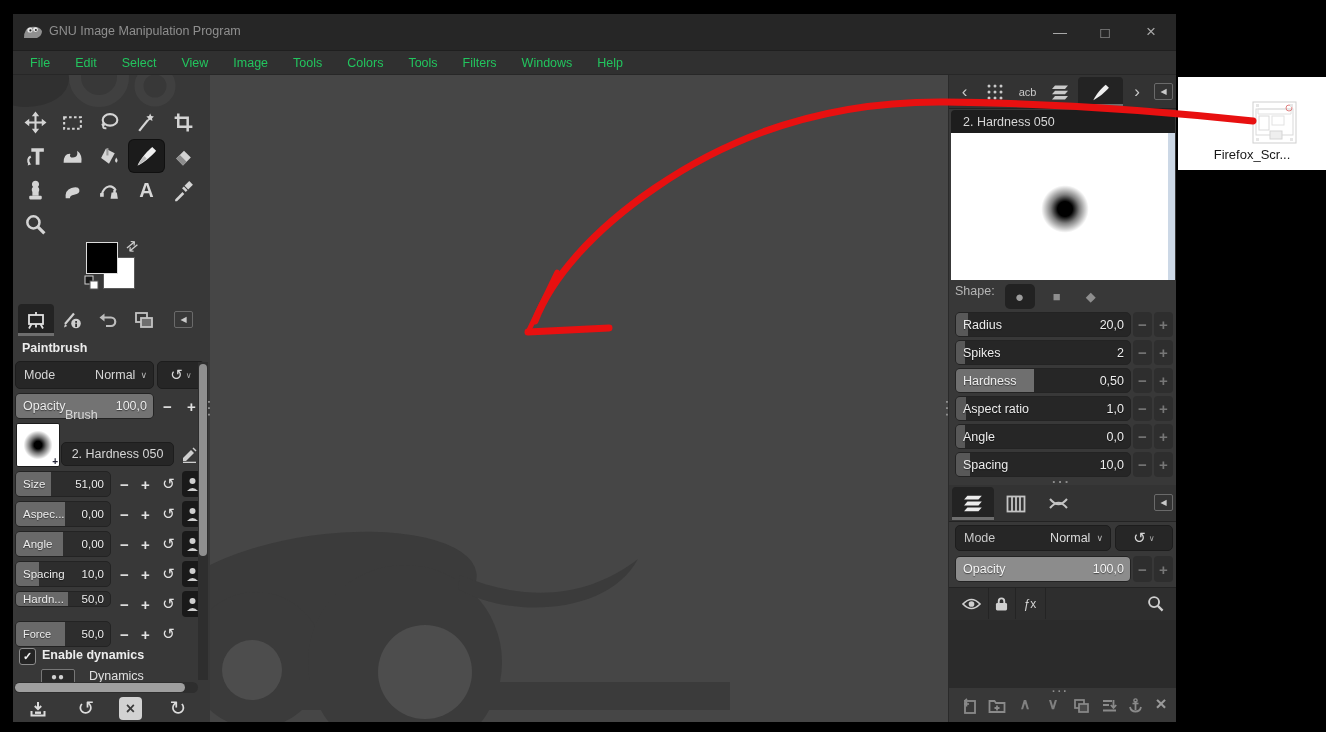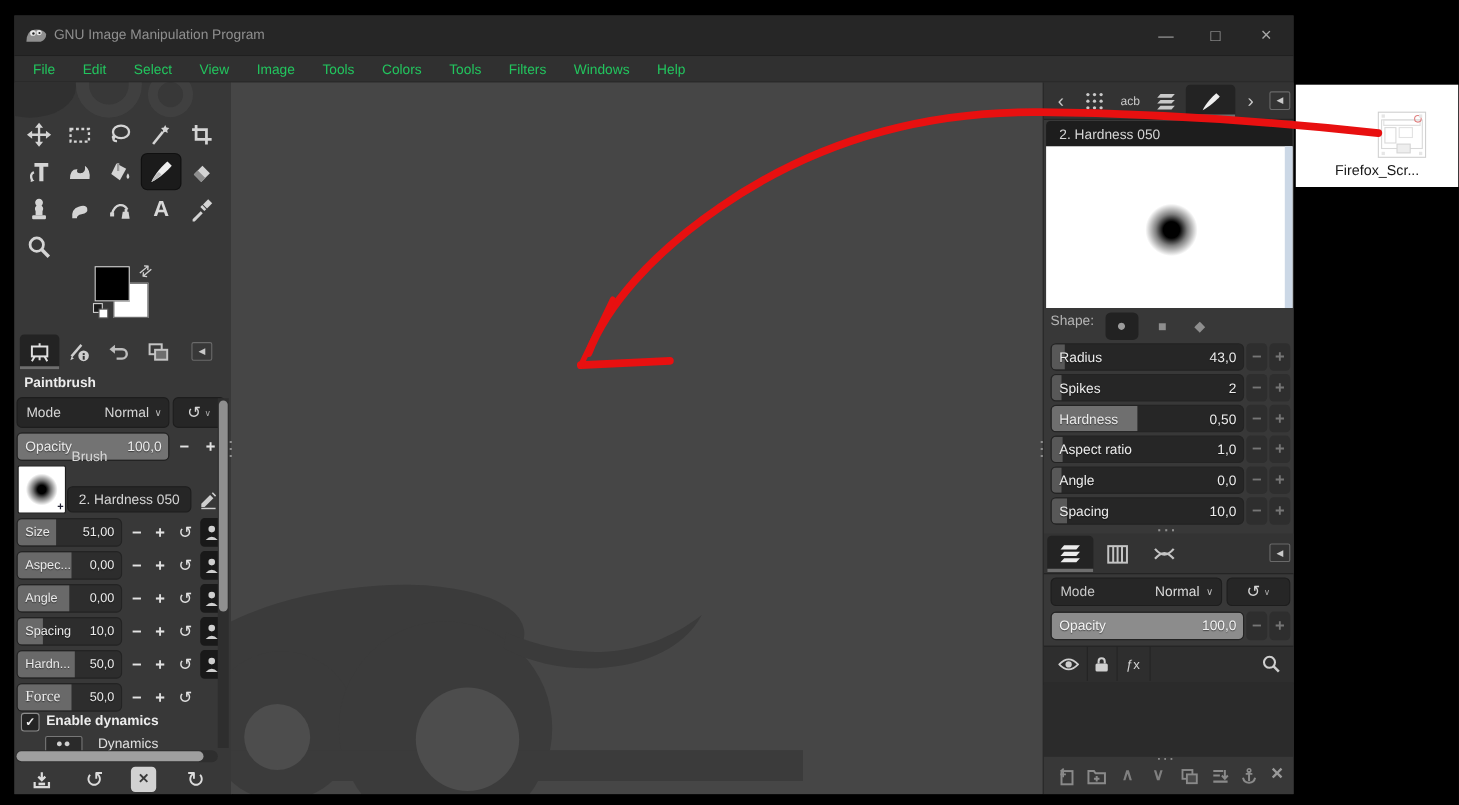--- a/index.html
+++ b/index.html
@@ -346,38 +346,38 @@
       <div class="sbtn" style="left:101px;top:486px;height:26px;">−</div>
       <div class="sbtn" style="left:122px;top:486px;height:26px;">+</div>
       <div class="sbtn" style="left:145px;top:486px;height:26px;font-weight:normal;">↺</div>
       <div class="linkbtn" style="left:169px;top:486px;width:20px;height:26px;">
         <svg width="13" height="15" viewBox="0 0 13 15">
             <circle cx="6.5" cy="4" r="3" fill="#cfcfcf"></circle>
             <path d="M1 14 Q6.5 8 12 14Z" fill="#cfcfcf"></path>
           </svg>
       </div>
 
-      <div class="sbox" style="left:2px;top:516px;width:96px;height:26px;">
+      <div class="sbox" style="left:2px;top:516px;width:96px;height:16px;">
         <div class="fill" style="width:55%;"></div>
         <span class="slab" style="font-size:11.5px;">Hardn...</span>
         <span class="sval" style="font-size:11.5px;">50,0</span>
       </div>
       <div class="sbtn" style="left:101px;top:516px;height:26px;">−</div>
       <div class="sbtn" style="left:122px;top:516px;height:26px;">+</div>
       <div class="sbtn" style="left:145px;top:516px;height:26px;font-weight:normal;">↺</div>
       <div class="linkbtn" style="left:169px;top:516px;width:20px;height:26px;">
         <svg width="13" height="15" viewBox="0 0 13 15">
             <circle cx="6.5" cy="4" r="3" fill="#cfcfcf"></circle>
             <path d="M1 14 Q6.5 8 12 14Z" fill="#cfcfcf"></path>
           </svg>
       </div>
 
       <div class="sbox" style="left:2px;top:546px;width:96px;height:26px;">
         <div class="fill" style="width:52%;"></div>
-        <span class="slab" style="font-size:14px;font-family:Liberation Serif, serif;">Force</span>
+        <span class="slab" style="font-size:11px;">Force</span>
         <span class="sval" style="font-size:11.5px;">50,0</span>
       </div>
       <div class="sbtn" style="left:101px;top:546px;height:26px;">−</div>
       <div class="sbtn" style="left:122px;top:546px;height:26px;">+</div>
       <div class="sbtn" style="left:145px;top:546px;height:26px;font-weight:normal;">↺</div>
 
       <div class="abs flex" style="left:6px;top:573px;gap:6px;">
         <span style="width:15px;height:15px;background:#242424;border:1px solid #8c8c8c;border-radius:3px;display:flex;align-items:center;justify-content:center;color:#f2f2f2;font-size:11px;font-weight:bold;">✓</span>
         <span style="font-weight:bold;color:#ececec;">Enable dynamics</span>
       </div>
@@ -466,21 +466,21 @@
       <div class="abs flex" style="left:6px;top:209px;height:26px;gap:10px;">
         <span style="color:#b5b5b5;">Shape:</span>
         <span class="btn" style="width:30px;height:25px;background:#222;border-radius:5px;color:#9c9c9c;font-size:15px;">●</span>
         <span class="btn" style="width:24px;height:25px;color:#8e8e8e;font-size:13px;">■</span>
         <span class="btn" style="width:24px;height:25px;color:#8e8e8e;font-size:13px;">◆</span>
       </div>
 
       <div class="sbox" style="left:6px;top:237px;width:176px;height:25px;background:#262626;">
         <div class="fill" style="width:7%;background:#585858;"></div>
         <span class="slab">Radius</span>
-        <span class="sval">43,0</span>
+        <span class="sval">20,0</span>
       </div>
       <div class="sbtn dim" style="left:184px;top:237px;width:19px;height:25px;background:#2e2e2e;">−</div>
       <div class="sbtn dim" style="left:205px;top:237px;width:19px;height:25px;background:#2e2e2e;">+</div>
 
       <div class="sbox" style="left:6px;top:265px;width:176px;height:25px;background:#262626;">
         <div class="fill" style="width:5%;background:#585858;"></div>
         <span class="slab">Spikes</span>
         <span class="sval">2</span>
       </div>
       <div class="sbtn dim" style="left:184px;top:265px;width:19px;height:25px;background:#2e2e2e;">−</div>

